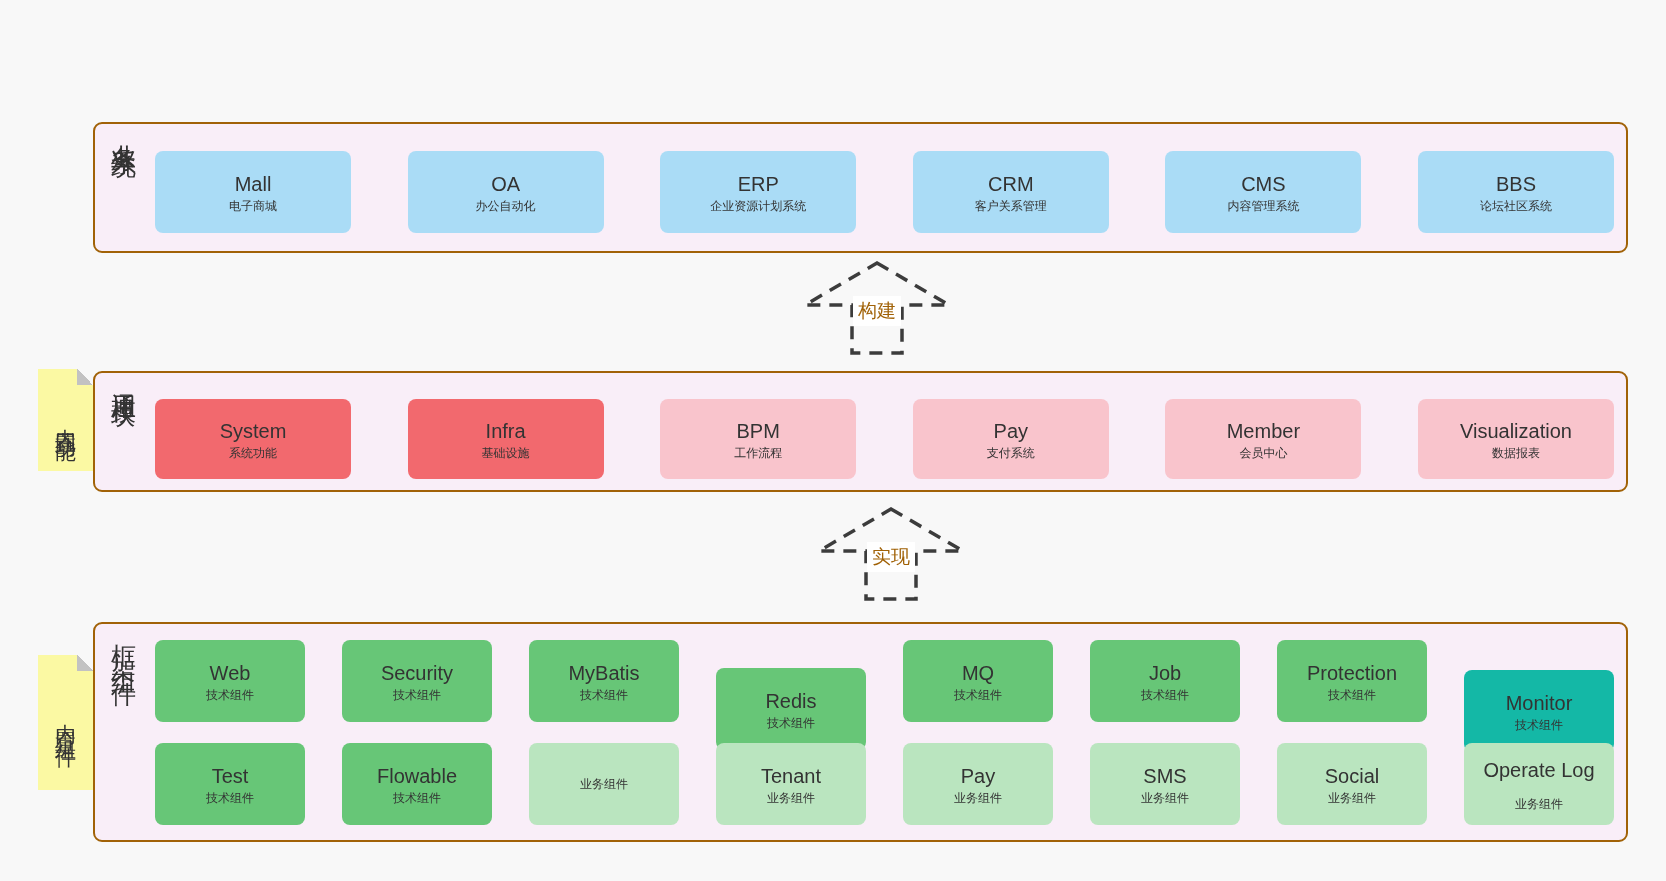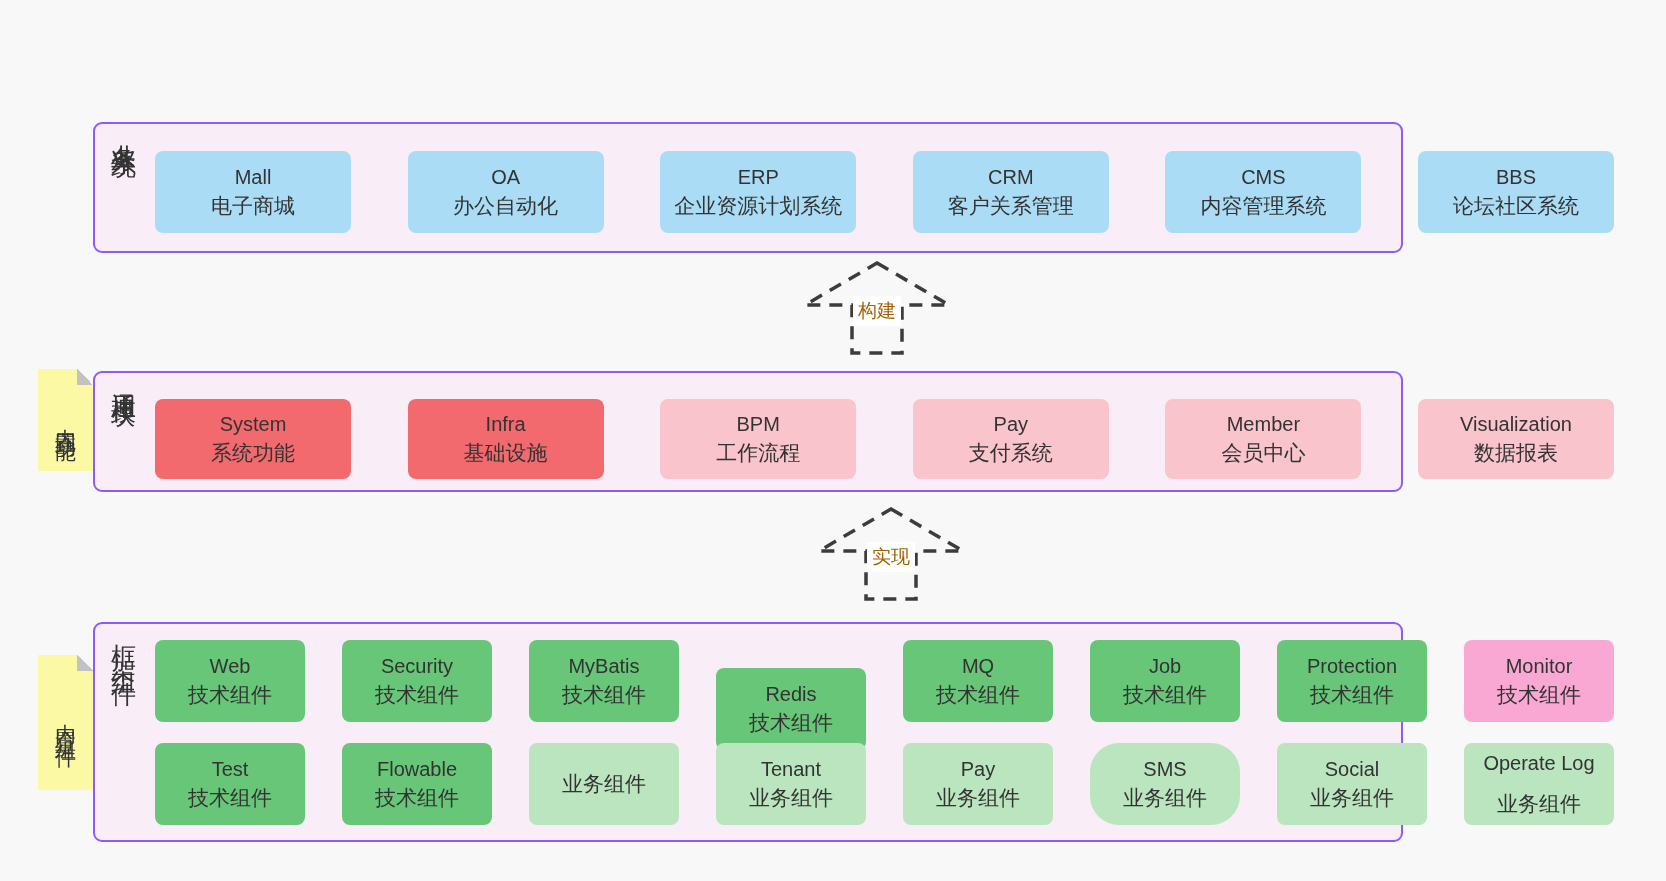--- a/index.html
+++ b/index.html
@@ -2,22 +2,22 @@
 <html><head>
 <meta charset="utf-8">
 <style>
   html,body{margin:0;padding:0;}
   .canvas{
     position:relative;width:1666px;height:881px;background:#f8f8f8;
     font-family:"Liberation Sans",sans-serif;color:#333;overflow:hidden;
   }
   
   .band{
-    position:absolute;left:93px;width:1310px;box-sizing:border-box;
-    background:#f9eef8;border:2px solid #8b5cf6;border-radius:9px;
+    position:absolute;left:93px;width:1535px;box-sizing:border-box;
+    background:#f9eef8;border:2px solid #a16207;border-radius:9px;
   }
   .band1{top:122px;height:131px;}
   .band2{top:371px;height:121px;}
   .band3{top:622px;height:220px;}
   .vlabel{
     position:absolute;left:13px;top:0;height:100%;
     display:flex;align-items:center;
     writing-mode:vertical-rl;text-orientation:upright;
     font-size:25px;letter-spacing:3px;color:#333;
   }
@@ -32,21 +32,21 @@
   .band3 .boxes.r2{top:119px;}
   .dbox{
     border-radius:8px;display:flex;flex-direction:column;
     justify-content:center;align-items:center;text-align:center;
     color:#333;line-height:1.4;
   }
   .band1 .dbox{width:196px;height:82px;}
   .band2 .dbox{width:196px;height:80px;}
   .band3 .dbox{width:150px;height:82px;}
   .dbox .en{font-size:20px;max-width:132px;}
-  .dbox .cn{font-size:21px;}
+  .dbox .cn{font-size:12px;}
   
   .arrow{position:absolute;width:150px;height:96px;}
   .arrow1{left:802px;top:260px;}
   .arrow2{left:816px;top:506px;}
   .arrow svg{display:block;width:150px;height:96px;}
   .arrow-label{
     position:absolute;left:50%;top:36px;transform:translateX(-50%);
     background:#ffffff;padding:2px 5px;font-size:19px;color:#a16207;white-space:nowrap;
   }
   
@@ -179,21 +179,21 @@
           <div class="cn">技术组件</div>
         </div>
         <div class="dbox" style="background: rgb(103, 198, 119);">
           <div class="en">Job</div>
           <div class="cn">技术组件</div>
         </div>
         <div class="dbox" style="background: rgb(103, 198, 119);">
           <div class="en">Protection</div>
           <div class="cn">技术组件</div>
         </div>
-        <div class="dbox" style="background: #f9a8d4;">
+        <div class="dbox" style="background: #14b8a6; margin-top: 30px;">
           <div class="en">Monitor</div>
           <div class="cn">技术组件</div>
         </div>
       </div>
     <div class="boxes r2">
         <div class="dbox" style="background: rgb(103, 198, 119);">
           <div class="en">Test</div>
           <div class="cn">技术组件</div>
         </div>
         <div class="dbox" style="background: rgb(103, 198, 119);">
@@ -204,21 +204,21 @@
           <div class="cn">业务组件</div>
         </div>
         <div class="dbox" style="background: rgb(186, 229, 191);">
           <div class="en">Tenant</div>
           <div class="cn">业务组件</div>
         </div>
         <div class="dbox" style="background: rgb(186, 229, 191);">
           <div class="en">Pay</div>
           <div class="cn">业务组件</div>
         </div>
-        <div class="dbox" style="background: rgb(186, 229, 191); border-radius: 29px;">
+        <div class="dbox" style="background: rgb(186, 229, 191);">
           <div class="en">SMS</div>
           <div class="cn">业务组件</div>
         </div>
         <div class="dbox" style="background: rgb(186, 229, 191);">
           <div class="en">Social</div>
           <div class="cn">业务组件</div>
         </div>
         <div class="dbox" style="background: rgb(186, 229, 191); gap: 12px;">
           <div class="en">Operate Log</div>
           <div class="cn">业务组件</div>

